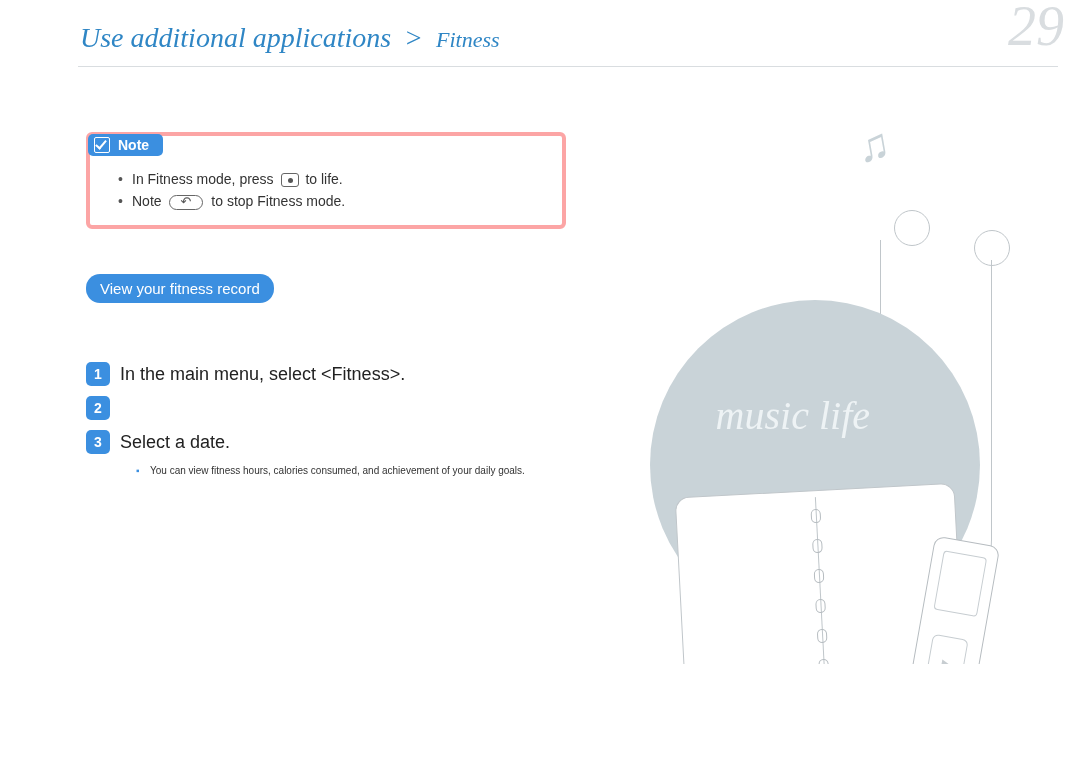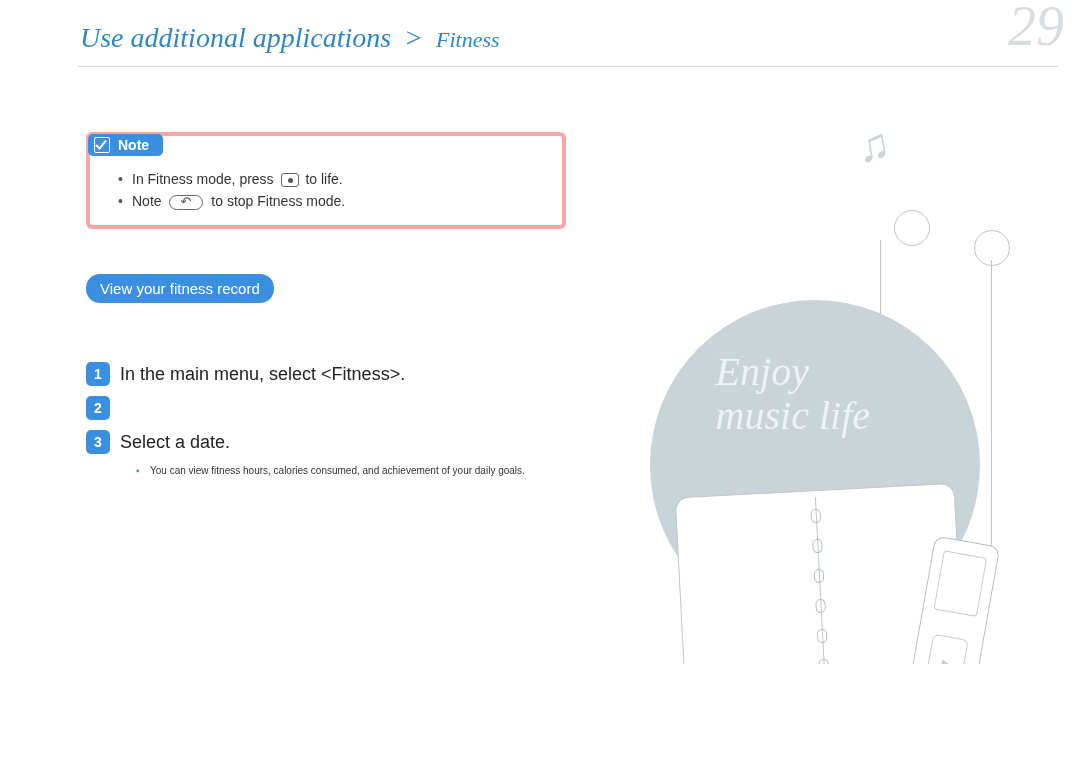--- a/index.html
+++ b/index.html
@@ -117,21 +117,21 @@
   </div>
 
   <div class="art">
     <div class="note-music">♫</div>
     <div class="ear bud1"></div>
     <div class="ear bud2"></div>
     <div class="wire1"></div>
     <div class="wire2"></div>
     <div class="circle"></div>
     <div class="enjoy">
-      <span>Enjoy</span><br>
+      <br>
       <span>music life</span>
     </div>
     <div class="book">
       <div class="rings">
         <div class="ring"></div>
           <div class="ring"></div>
           <div class="ring"></div>
         <div class="ring"></div>
           <div class="ring"></div>
           <div class="ring"></div>

